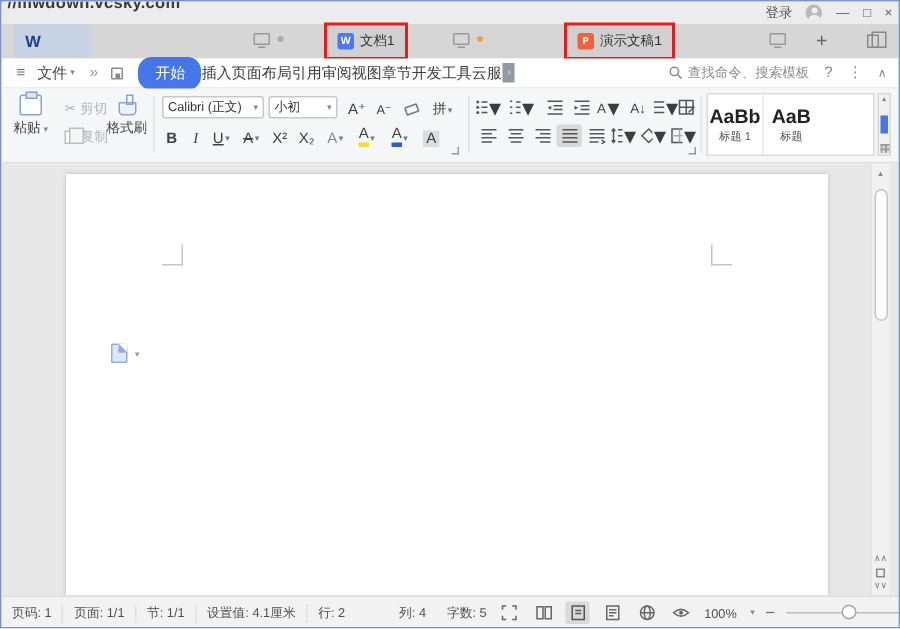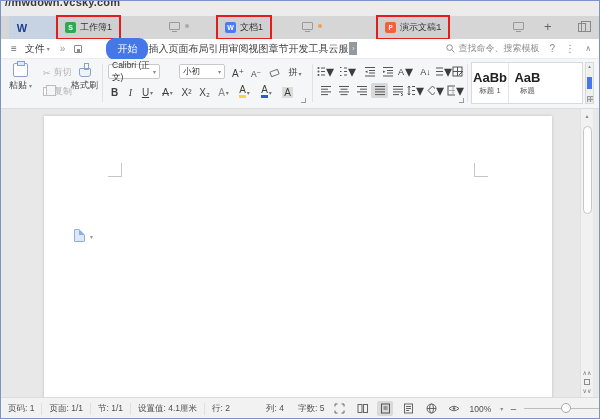--- a/index.html
+++ b/index.html
@@ -37,21 +37,21 @@
   .winstack::before{content:"";position:absolute;left:2px;top:-3px;width:8px;height:9px;border:1px solid #888;}
   
   .menubar{position:absolute;left:0;top:38px;width:100%;height:20px;background:#fff;border-bottom:1px solid #ececec;display:flex;align-items:center;font-size:10px;color:#3c3c3c;}
   .menubar>*{flex:0 0 auto;}
   .mb-ic{color:#666;margin-left:10px;font-size:10px;}
   .file{margin-left:8px;}
   .tinycaret{font-size:6px;color:#888;margin-left:2px;}
   .saveic{width:8px;height:8px;border:1px solid #8a8a8a;border-radius:1px;margin-left:9px;position:relative;}
   .saveic::after{content:"";position:absolute;left:1.5px;bottom:0;width:3px;height:3px;background:#8a8a8a;}
   .rtab{color:#3c3c3c;}
-  .rtab.active{background:var(--accent);color:#fff;border-radius:9px;padding:4px 11px;margin-left:24px;}
+  .rtab.active{background:var(--accent);color:#fff;border-radius:9px;padding:4px 11px;margin-left:10px;}
   .cloud-badge{width:8px;height:13px;background:#92999f;color:#e8e8e8;font-size:7px;display:flex;align-items:center;justify-content:center;margin-left:1px;}
   .mb-right{margin-left:auto;display:flex;align-items:center;gap:10px;padding-right:8px;color:#8a8a8a;}
   .search-box{display:flex;align-items:center;gap:4px;font-size:9px;color:#8d8d8d;}
   
   .ribbon{position:absolute;left:0;top:58px;width:100%;height:50px;background:#f5f6f7;border-bottom:1px solid #dcdcdc;}
   .vsep{position:absolute;top:5px;height:38px;width:1px;background:#e2e2e2;}
   .grp-corner{position:absolute;width:5px;height:5px;border-right:1px solid #9a9a9a;border-bottom:1px solid #9a9a9a;}
   .bigbtn{position:absolute;display:flex;flex-direction:column;align-items:center;gap:2px;font-size:9px;color:#444;}
   .clipboard{width:15px;height:14px;border:1px solid #8ba3cc;border-radius:2px;background:#fff;position:relative;}
   .clipboard::before{content:"";position:absolute;top:-3px;left:3px;width:6px;height:3px;border:1px solid #8ba3cc;background:#dfe8f5;}
@@ -116,30 +116,33 @@
   .knob{position:absolute;left:50%;top:-5px;width:10px;height:10px;margin-left:-5px;border:1px solid #a8a8a8;border-radius:50%;background:#fdfdfd;}
   .zch{font-size:11px;color:#666;}
 </style>
 </head>
 <body>
 
 <div class="app">
 
   <div class="titlebar">
     <div class="url">//mwdown.vcsky.com</div>
+    <div class="tb-right">
+      <span>登录</span>
+      <span class="avatar"></span>
+      <span class="winbtn">—</span>
+      <span class="winbtn">□</span>
+      <span class="winbtn">×</span>
+    </div>
   </div>
 
   <div class="tabbar">
     <div class="wps-tab">
       <span class="wps-logo">W</span>
       <span class="wps-label">WPS</span>
-    </div>
-    <div class="doctab annotated" style="left:57px;">
-      <span class="ficon sheet">S</span>
-      <span>工作簿1</span>
     </div>
     <div class="mon-wrap" style="left:168px;">
       <span class="monitor"></span>
       <span class="dot gray"></span>
     </div>
     <div class="doctab annotated" style="left:217px;">
       <span class="ficon doc">W</span>
       <span>文档1</span>
     </div>
     <div class="mon-wrap" style="left:301px;">
@@ -200,21 +203,21 @@
     <div class="smallrow" style="left:42px;top:26px;font-family:Liberation Mono, monospace;">
       <span class="copyic"></span>
       <span>复制</span>
     </div>
     <div class="bigbtn" style="left:70px;top:4px;">
       <span class="brush"></span>
       <span>格式刷</span>
     </div>
     <div class="vsep" style="left:101px;"></div>
 
-    <div class="combo" style="left:107px;top:5px;width:52px;">
+    <div class="combo" style="left:107px;top:5px;width:68px;">
       <span>Calibri (正文)</span>
       <span class="tinycaret">▾</span>
     </div>
     <div class="combo" style="left:178px;top:5px;width:46px;">
       <span>小初</span>
       <span class="tinycaret">▾</span>
     </div>
     <div class="fbtn" style="left:229px;top:4px;width:16px;">
         <span>A⁺</span>
       </div>

